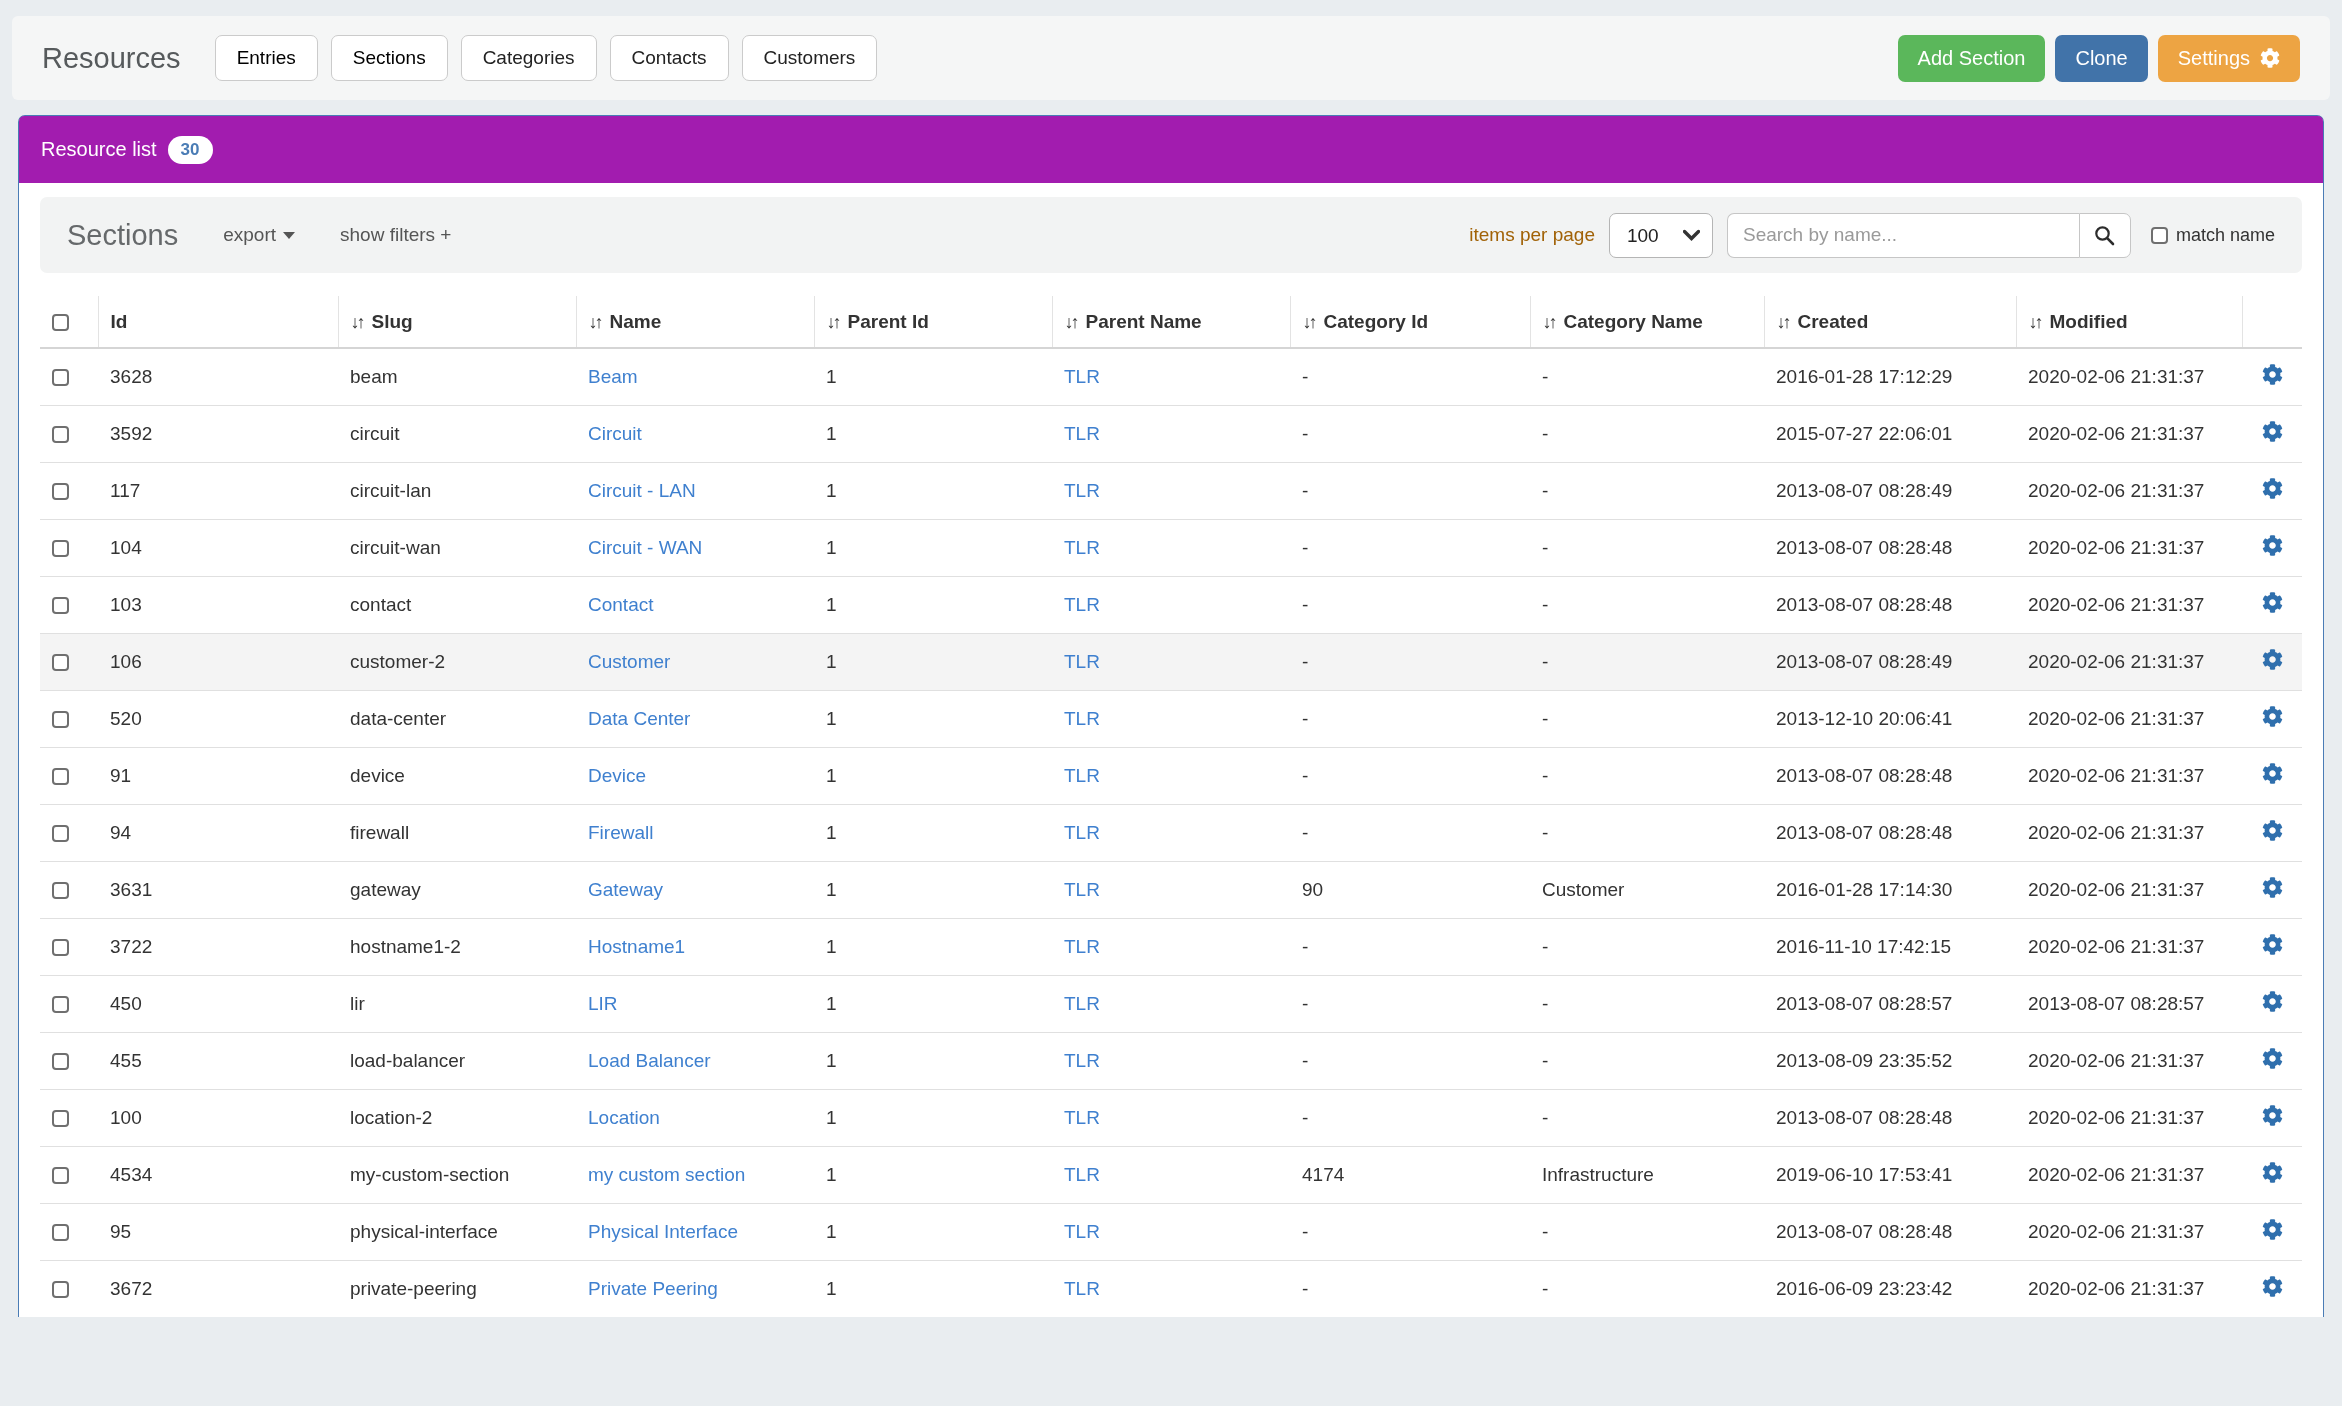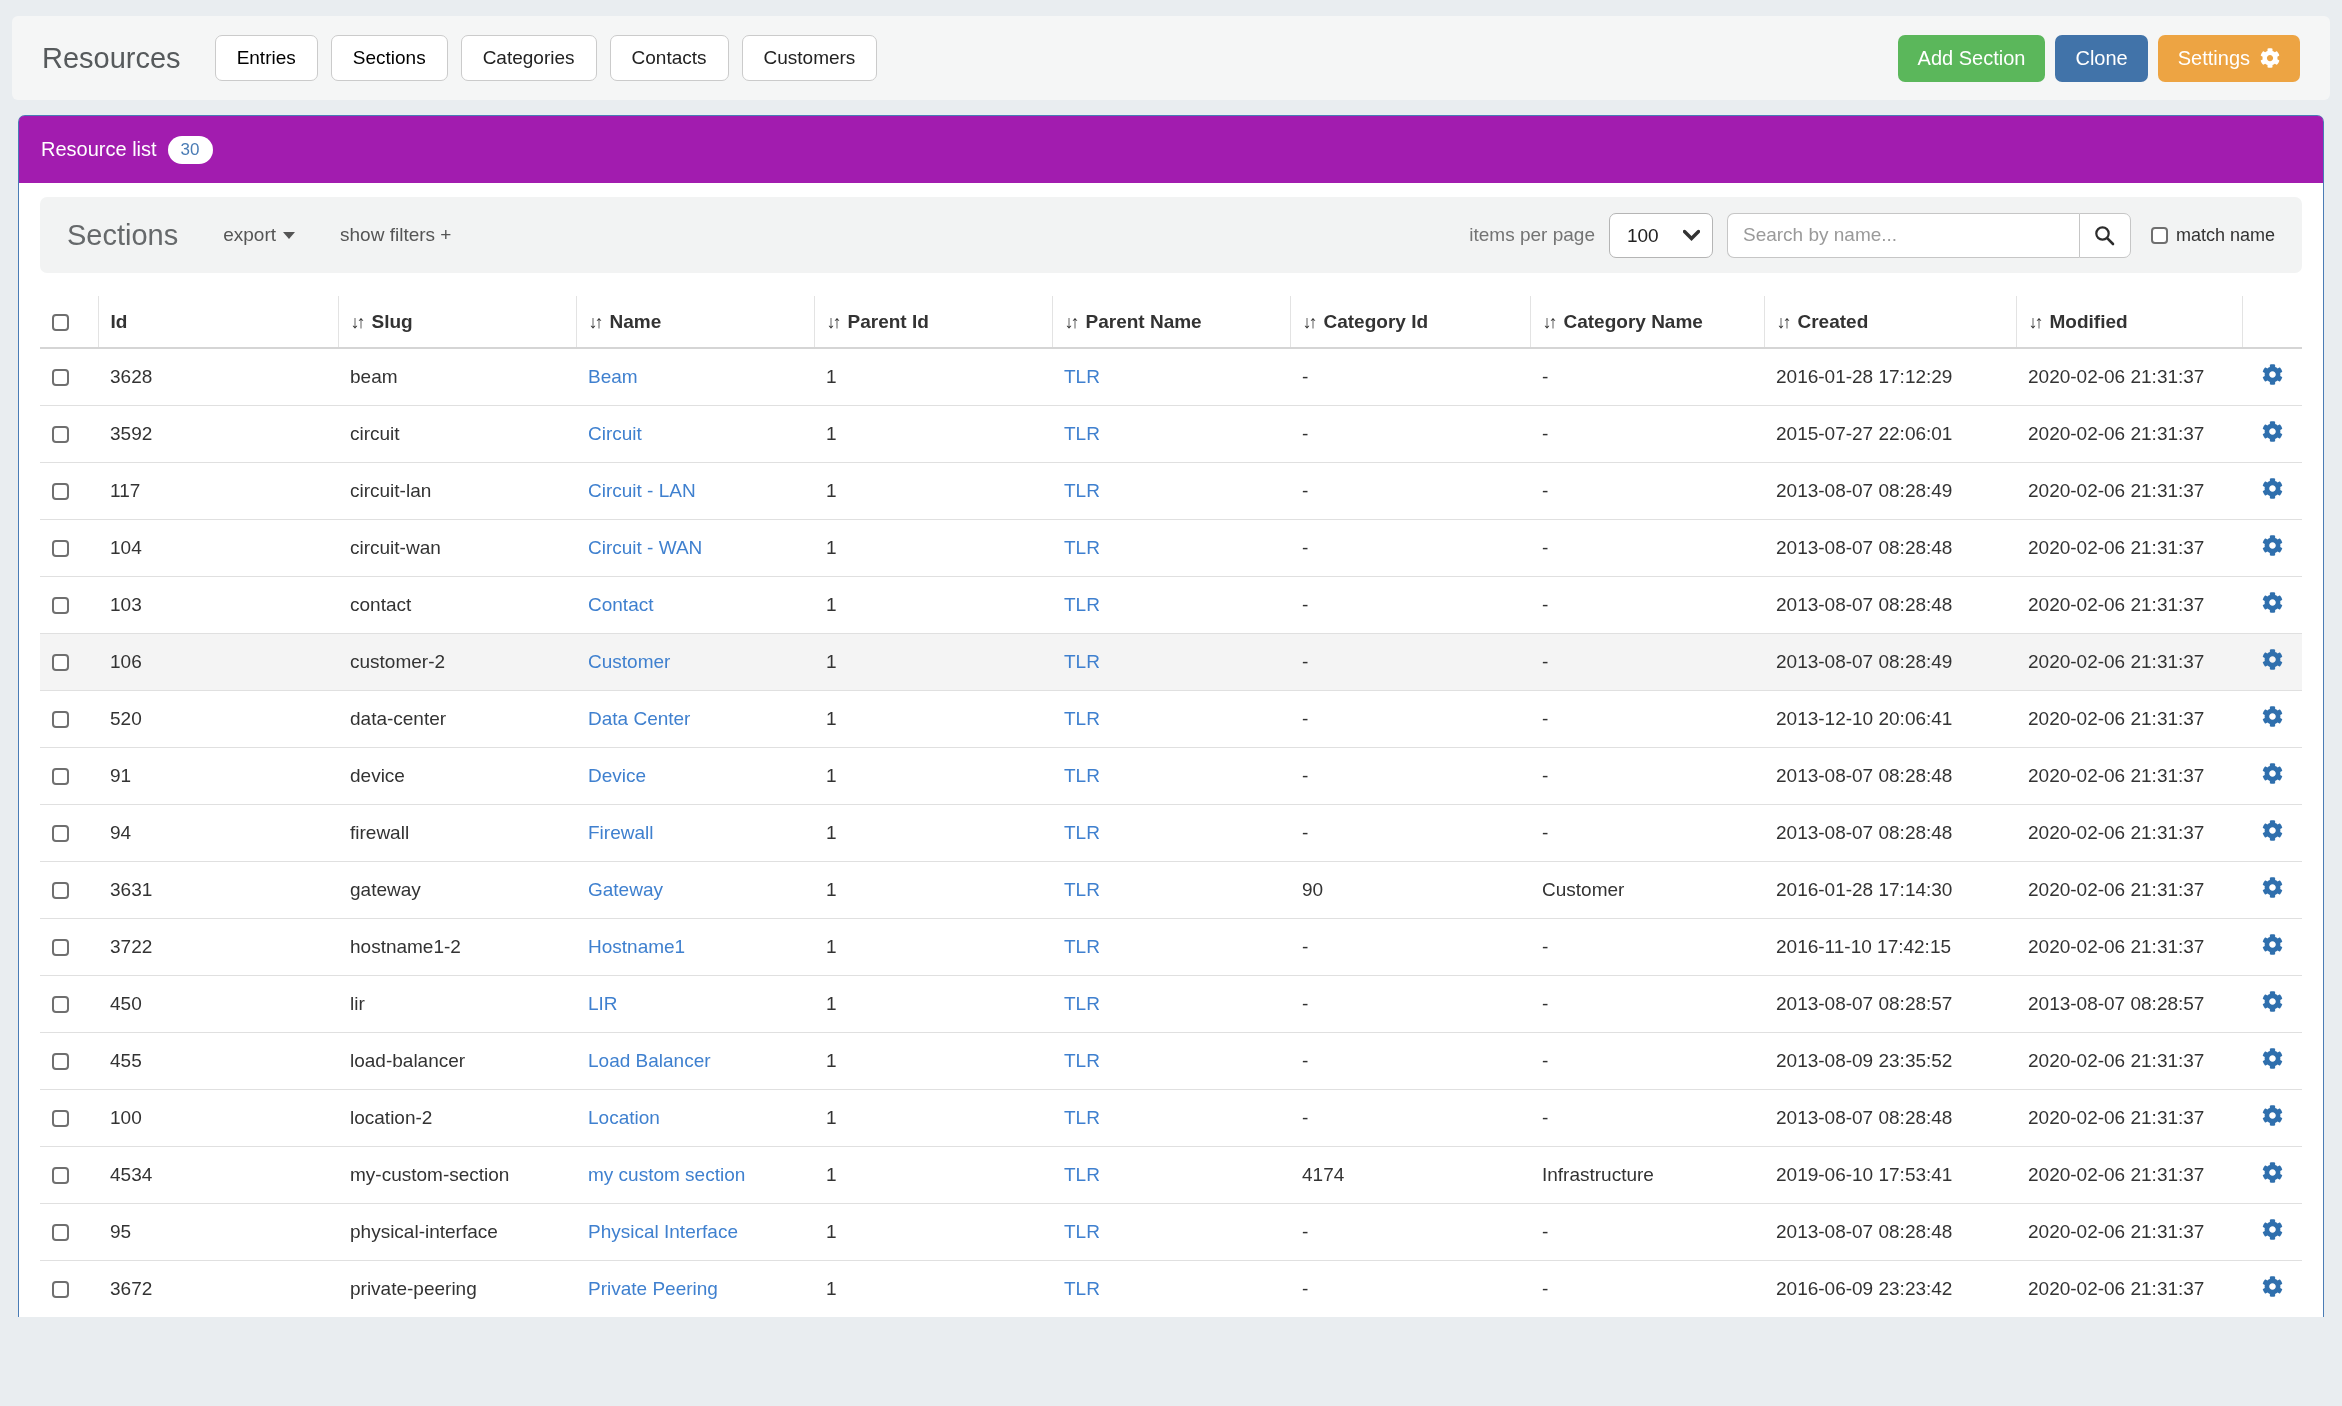--- a/index.html
+++ b/index.html
@@ -64,21 +64,21 @@
     display: flex; align-items: center;
     padding: 0 22px;
     color: #fff;
     font-size: 20px;
     border-radius: 5px 5px 0 0;
   }
   .badge {
     margin-left: 11px;
     background: #fff;
     color: #4a7cb5;
-    font-weight: normal;
+    font-weight: bold;
     font-size: 17px;
     padding: 4px 13px;
     border-radius: 14px;
   }
   .panel-body { padding: 14px 21px 0; }
 
   
   .toolbar {
     background: #f2f3f3;
     border-radius: 7px;
@@ -91,21 +91,21 @@
   .caret {
     display: inline-block;
     width: 0; height: 0;
     border-left: 6px solid transparent;
     border-right: 6px solid transparent;
     border-top: 7px solid #555;
     margin-left: 7px;
     vertical-align: middle;
   }
   .tb-right { margin-left: auto; display: flex; align-items: center; gap: 14px; }
-  .ipp-label { font-size: 19px; color: #737373; white-space: nowrap; }
+  .ipp-label { font-size: 19px; color: #a16207; white-space: nowrap; }
   .select-wrap { position: relative; }
   .select-wrap select {
     width: 104px; height: 45px;
     border: 1px solid #b5b5b5;
     border-radius: 7px;
     background: #fff;
     font-size: 19px;
     font-family: "Liberation Sans", sans-serif;
     color: #222;
     padding: 0 36px 0 17px;

